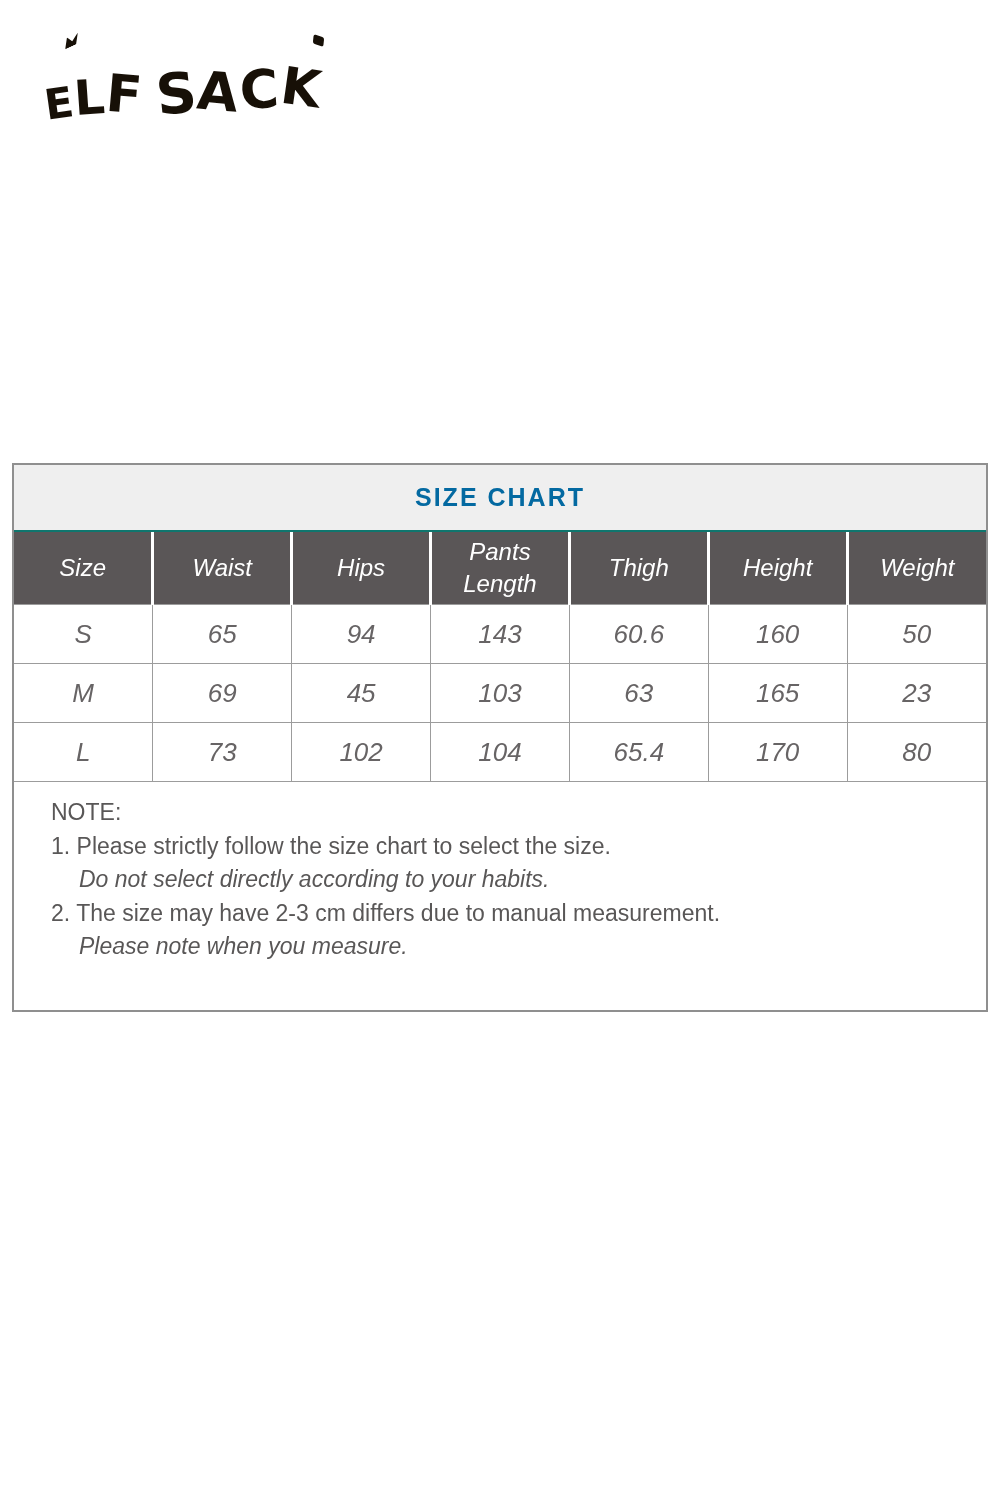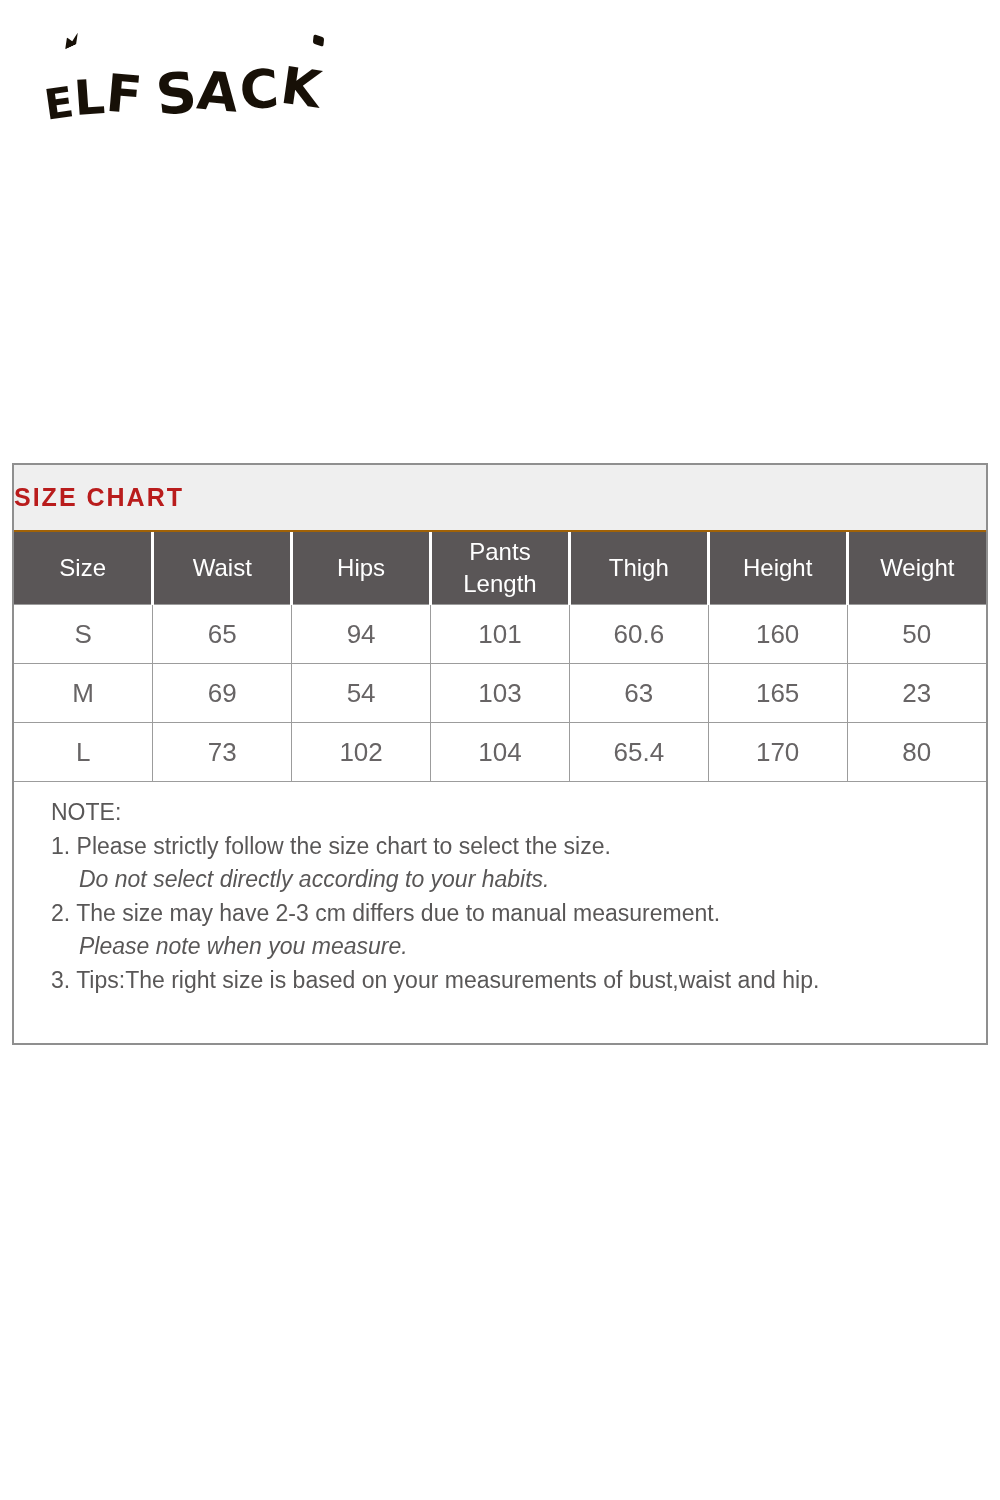--- a/index.html
+++ b/index.html
@@ -50,32 +50,33 @@
     position: absolute;
     left: 12px;
     top: 463px;
     width: 972px;
     border: 2px solid #8f8f8f;
     background: #ffffff;
   }
   .chart-title {
     height: 65px;
     line-height: 65px;
-    text-align: left;
+    text-align: center;
     background: #efefef;
-    color: #b91c1c;
+    color: #0369a1;
     font-size: 25px;
     font-weight: bold;
     letter-spacing: 2px;
-    border-bottom: 2px solid #a16207;
+    border-bottom: 2px solid #0f766e;
   }
   table.size-table {
     width: 100%;
     border-collapse: collapse;
     table-layout: fixed;
+    font-style: italic;
   }
   .size-table th {
     height: 72px;
     background: #5a5657;
     color: #ffffff;
     font-size: 24px;
     font-weight: normal;
     text-align: center;
     vertical-align: middle;
     line-height: 1.35;
@@ -136,29 +137,29 @@
         <th>Thigh</th>
         <th>Height</th>
         <th>Weight</th>
       </tr>
     </thead>
     <tbody>
       <tr>
         <td>S</td>
         <td>65</td>
         <td>94</td>
-        <td>101</td>
+        <td>143</td>
         <td>60.6</td>
         <td>160</td>
         <td>50</td>
       </tr>
       <tr>
         <td>M</td>
         <td>69</td>
-        <td>54</td>
+        <td>45</td>
         <td>103</td>
         <td>63</td>
         <td>165</td>
         <td>23</td>
       </tr>
       <tr>
         <td>L</td>
         <td>73</td>
         <td>102</td>
         <td>104</td>
@@ -168,15 +169,14 @@
       </tr>
     </tbody>
   </table>
 
   <div class="note">
     <p>NOTE:</p>
     <p>1. Please strictly follow the size chart to select the size.</p>
     <p class="indent">Do not select directly according to your habits.</p>
     <p>2. The size may have 2-3 cm differs due to manual measurement.</p>
     <p class="indent">Please note when you measure.</p>
-    <p>3. Tips:The right size is based on your measurements of bust,waist and hip.</p>
   </div>
 </div>
 
 </body></html>

